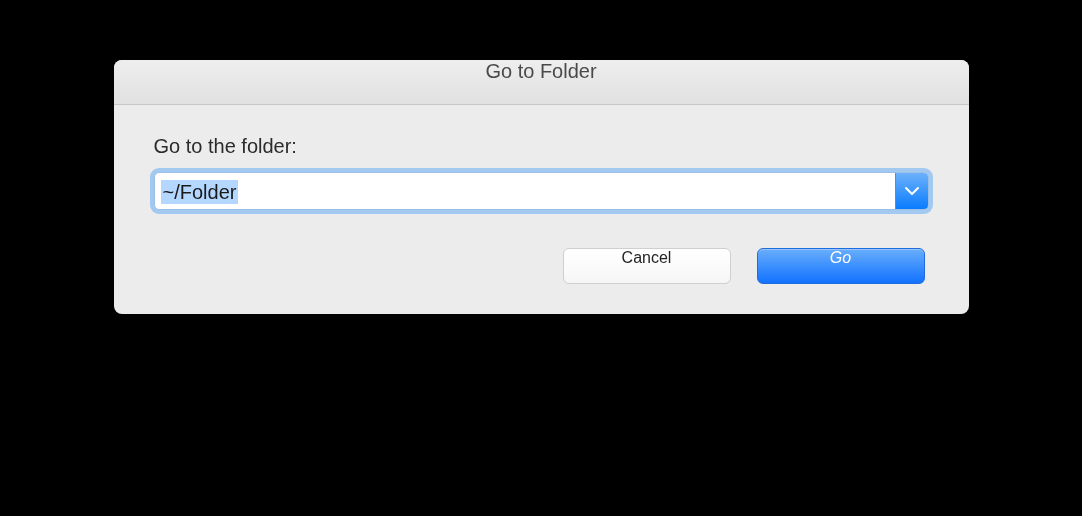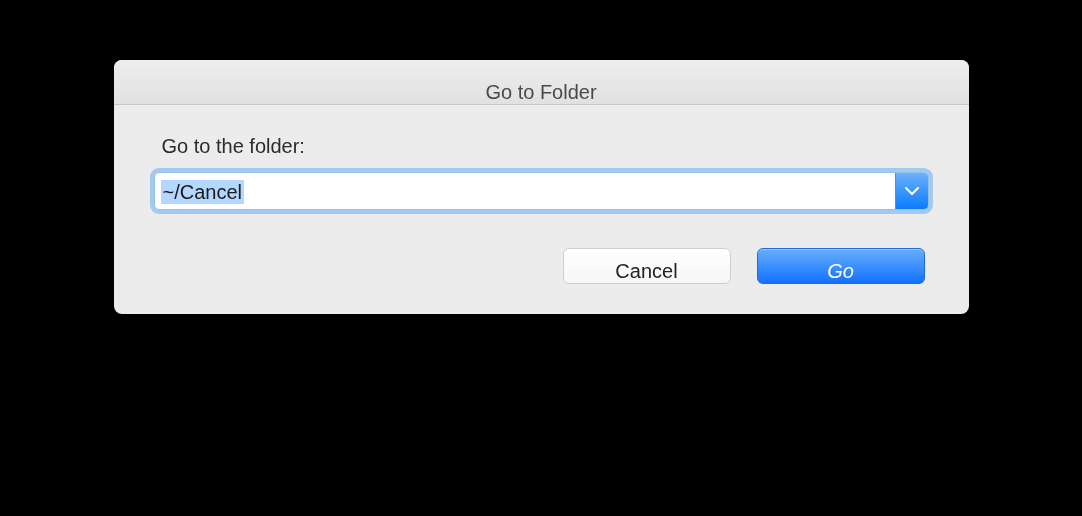--- a/index.html
+++ b/index.html
@@ -16,35 +16,34 @@
     .dialog {
       width: 855px;
       background: #ececec;
       border-radius: 8px;
       box-shadow: 0 20px 60px rgba(0,0,0,0.5), 0 0 0 1px rgba(0,0,0,0.15);
       overflow: hidden;
     }
     .titlebar {
       height: 45px;
       display: flex;
-      align-items: flex-end;
+      align-items: flex-start;
       justify-content: center;
       background: linear-gradient(to bottom, #eeeeee, #e1e1e1);
       border-bottom: 1px solid #c7c7c7;
       color: #4a4a4a;
       font-size: 20px;
     }
     .content {
       padding: 30px 40px 30px 40px;
     }
     .label {
       font-size: 20px;
       color: #2b2b2b;
       margin-bottom: 14px;
-      margin-left: 8px;
     }
     .combo-wrap {
       position: relative;
       border: 1px solid #9bc0e8;
       border-radius: 5px;
       box-shadow: 0 0 0 4px rgba(104,173,244,0.55);
       overflow: hidden;
       height: 38px;
       display: flex;
       background: #fff;
@@ -80,25 +79,25 @@
       display: flex;
       justify-content: flex-end;
       gap: 26px;
       margin-top: 38px;
       padding-right: 4px;
     }
     .btn {
       width: 168px;
       height: 36px;
       border-radius: 6px;
-      font-size: 20px;
+      font-size: 16px;
       border: 1px solid #c3c3c3;
       cursor: pointer;
       display: flex;
-      align-items: flex-end;
+      align-items: flex-start;
       justify-content: center;
     }
     .btn-cancel {
       background: linear-gradient(to bottom, #ffffff, #f6f6f6);
       color: #232323;
       border: 1px solid #cfcfcf;
     }
     .btn-go {
       background: linear-gradient(to bottom, #68aefb, #1271ff);
       color: #fff;
@@ -112,21 +111,21 @@
 
 <div class="dialog">
   <div class="titlebar">
     <span>Go to Folder</span>
   </div>
   <div class="content">
     <div class="label">Go to the folder:</div>
 
     <div class="combo-wrap">
       <div class="combo-input-inner">
-        <span class="combo-selection">~/Cancel</span>
+        <span class="combo-selection">~/Folder</span>
       </div>
       <div class="combo-arrow">
         <span>
           <svg width="14" height="10" viewBox="0 0 14 10">
             <path d="M1 2 L7 8 L13 2" fill="none" stroke="#ffffff" stroke-width="2" stroke-linecap="round" stroke-linejoin="round"></path>
           </svg>
         </span>
       </div>
     </div>
 

